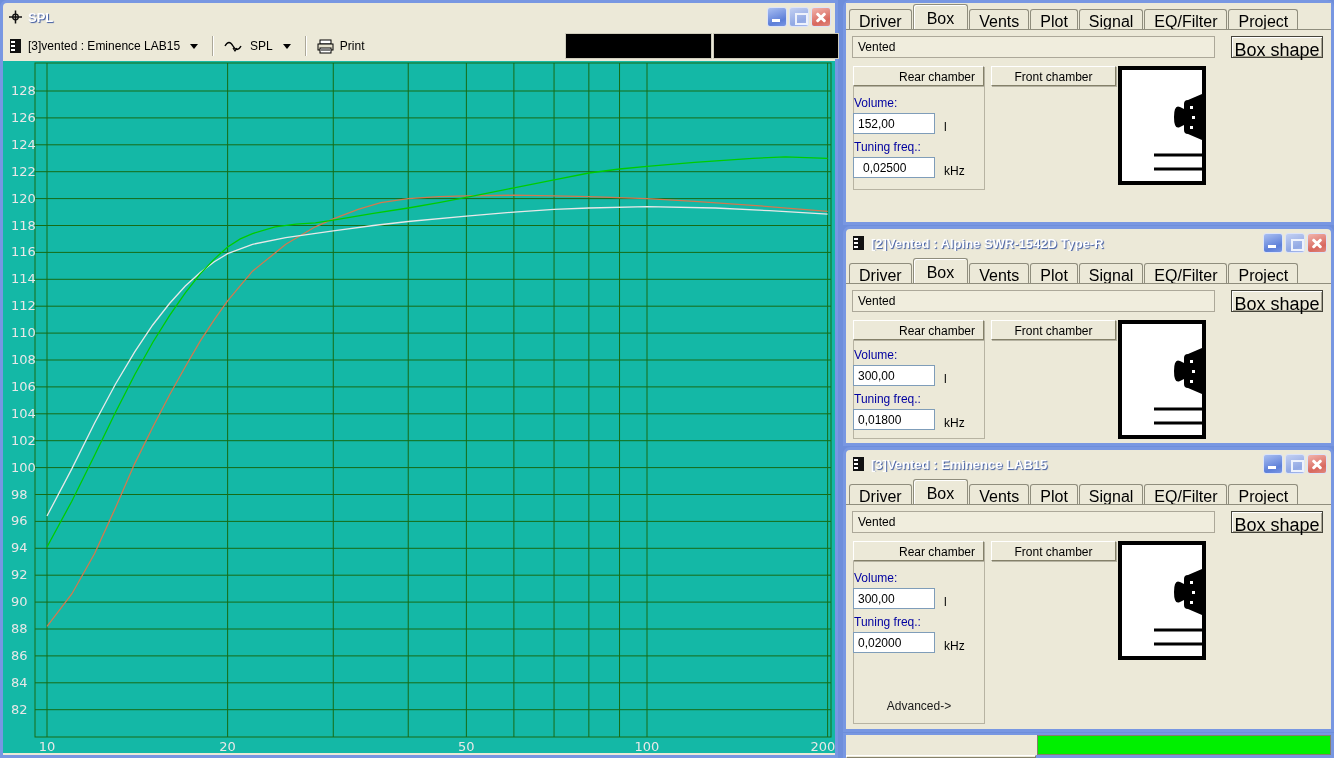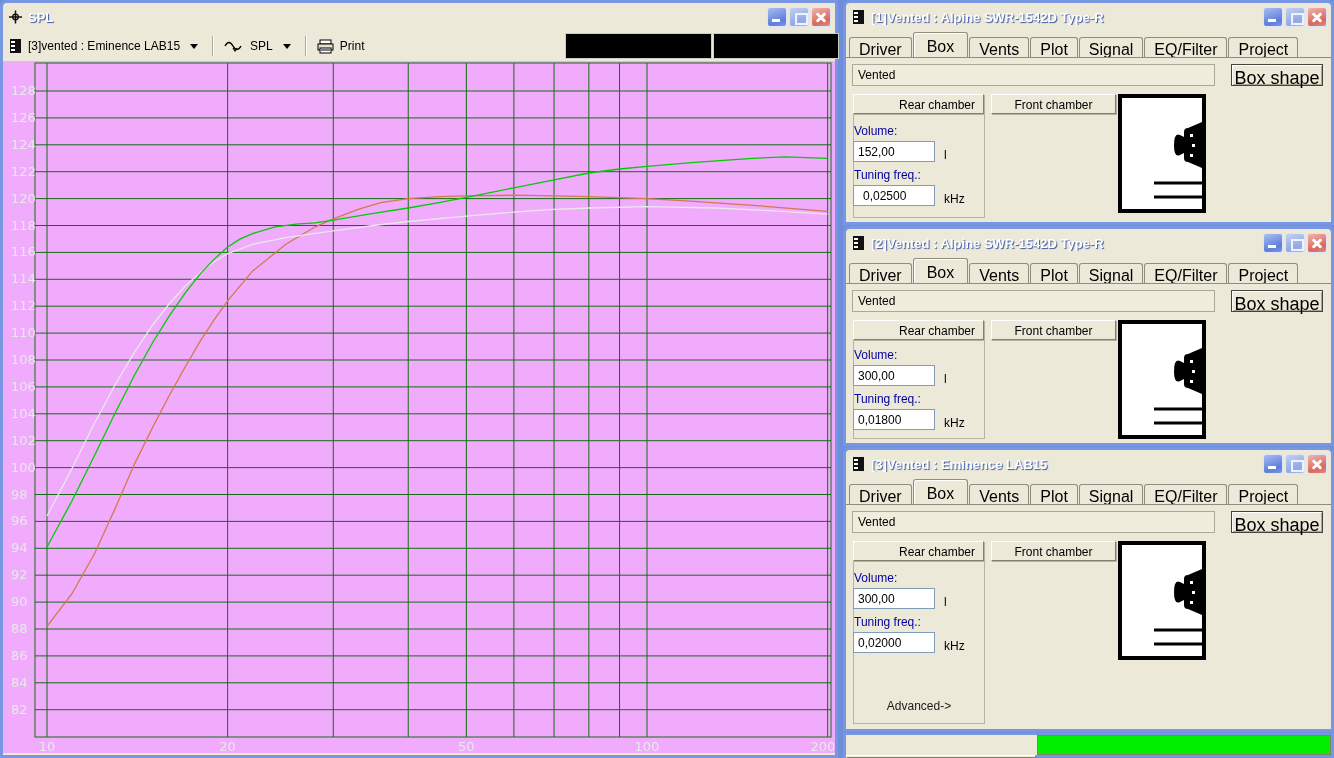--- a/index.html
+++ b/index.html
@@ -25,21 +25,21 @@
 
   
   #spl-window { left:0; top:0; width:838px; height:758px; border-radius:7px 0 0 0; }
   #spl-toolbar { height:30px; background:#ece9d8; display:flex; align-items:center; padding:0 6px; gap:6px; position:relative; }
   .tb-text { font-size:12px; white-space:nowrap; }
   .tb-arrow { width:0; height:0; border-left:4px solid transparent; border-right:4px solid transparent; border-top:5px solid #000; margin:0 4px; }
   .tb-sep { width:2px; height:20px; border-left:1px solid #aca899; border-right:1px solid #fff; margin:0 4px; }
   .tb-black-box { position:absolute; top:2px; height:26px; background:#000; border:1px solid #cfcdbd; }
   #tb-box-1 { left:562px; width:147px; }
   #tb-box-2 { left:710px; width:126px; }
-  #plot-panel { position:relative; width:832px; height:692px; background:#f0abfc; }
+  #plot-panel { position:relative; width:832px; height:692px; background:#14b8a6; }
 
   
   .tabs { display:flex; align-items:flex-end; height:26px; padding:2px 3px 0 3px; background:#ece9d8; }
   .tab { border:1px solid #8f8d7d; border-bottom:none; border-radius:3px 3px 0 0; background:#ece9d8;
          padding:3px 9px 3px 9px; height:20px; margin-right:1px; position:relative; top:0px; font-size:16px; white-space:nowrap; }
   .tab.active { height:25px; padding-top:5px; padding-left:13px; padding-right:13px; z-index:2;
                 border-color:#8f8d7d; box-shadow:inset 1px 1px 0 #fff; }
   .client { position:relative; background:#ece9d8; border-top:1px solid #8f8d7d; }
 
   .vented-field { position:absolute; left:6px; top:6px; right:116px; height:22px; border:1px solid #aca899;
@@ -181,34 +181,20 @@
         <text x="644" y="690" fill="#e8e8e8" font-size="13" text-anchor="middle">100</text>
         <text x="820" y="690" fill="#e8e8e8" font-size="13" text-anchor="middle">200</text>
         <polyline points="44.0,565.3 68.8,533.0 91.5,492.7 112.4,446.9 131.7,402.6 149.7,366.3 166.5,334.0 182.3,305.7 197.2,280.2 211.3,258.6 224.6,239.8 249.5,210.2 282.8,183.3 312.3,165.8 330.3,157.8 355.1,148.4 377.8,141.6 405.2,137.6 435.9,135.6 463.4,134.9 510.9,134.2 551.1,134.9 585.9,135.6 644.0,137.6 691.5,140.3 749.7,144.3 824.6,150.4" fill="none" stroke="#d2794f" stroke-width="1.3"></polyline>
         <polyline points="44.0,455.0 68.8,407.9 91.5,362.2 112.4,323.2 131.7,290.9 149.7,264.0 166.5,242.5 182.3,225.0 197.2,211.6 211.3,200.8 224.6,192.7 249.5,183.3 282.8,176.6 330.3,169.9 370.4,164.5 405.2,160.5 463.4,155.1 510.9,151.1 551.1,148.4 585.9,147.0 644.0,145.7 712.4,147.0 766.5,149.7 824.6,153.1" fill="none" stroke="#e8e8e8" stroke-width="1.3"></polyline>
         <polyline points="44.0,486.0 68.8,440.2 91.5,394.5 112.4,351.5 131.7,313.8 149.7,281.5 166.5,254.6 182.3,231.8 197.2,212.9 211.3,198.1 224.6,186.0 237.3,177.9 249.5,172.6 272.1,165.8 293.0,163.2 312.3,161.8 330.3,159.1 370.4,152.4 405.2,147.0 435.9,141.6 463.4,136.3 510.9,126.8 551.1,118.8 585.9,112.0 616.5,108.0 644.0,105.3 691.5,101.3 749.7,97.3 782.3,95.9 824.6,97.3" fill="none" stroke="#00cc00" stroke-width="1.3"></polyline>
       </svg>
   </div>
 </div>
 
 <div class="win" style="left:843px; top:0; width:491px; height:225px;">
-  <div class="titlebar">
-    <svg class="title-doc-icon" viewBox="0 0 13 14">
-      <rect x="1" y="0" width="11" height="14" fill="#111"></rect>
-      <rect x="2" y="2" width="4" height="2" fill="#fff"></rect>
-        <rect x="2" y="6" width="4" height="2" fill="#fff"></rect>
-        <rect x="2" y="10" width="4" height="2" fill="#fff"></rect>
-    </svg>
-    <span class="titletext">[1]Vented : Alpine SWR-1542D Type-R</span>
-    <span class="capbtns">
-      <span class="capbtn btn-min"></span>
-      <span class="capbtn btn-max"></span>
-      <span class="capbtn btn-close"></span>
-    </span>
-  </div>
   <div class="tabs">
     <span class="tab">Driver</span>
     <span class="tab active">Box</span>
     <span class="tab">Vents</span>
     <span class="tab">Plot</span>
     <span class="tab">Signal</span>
     <span class="tab">EQ/Filter</span>
     <span class="tab">Project</span>
   </div>
   <div class="client" style="height:162px;">

